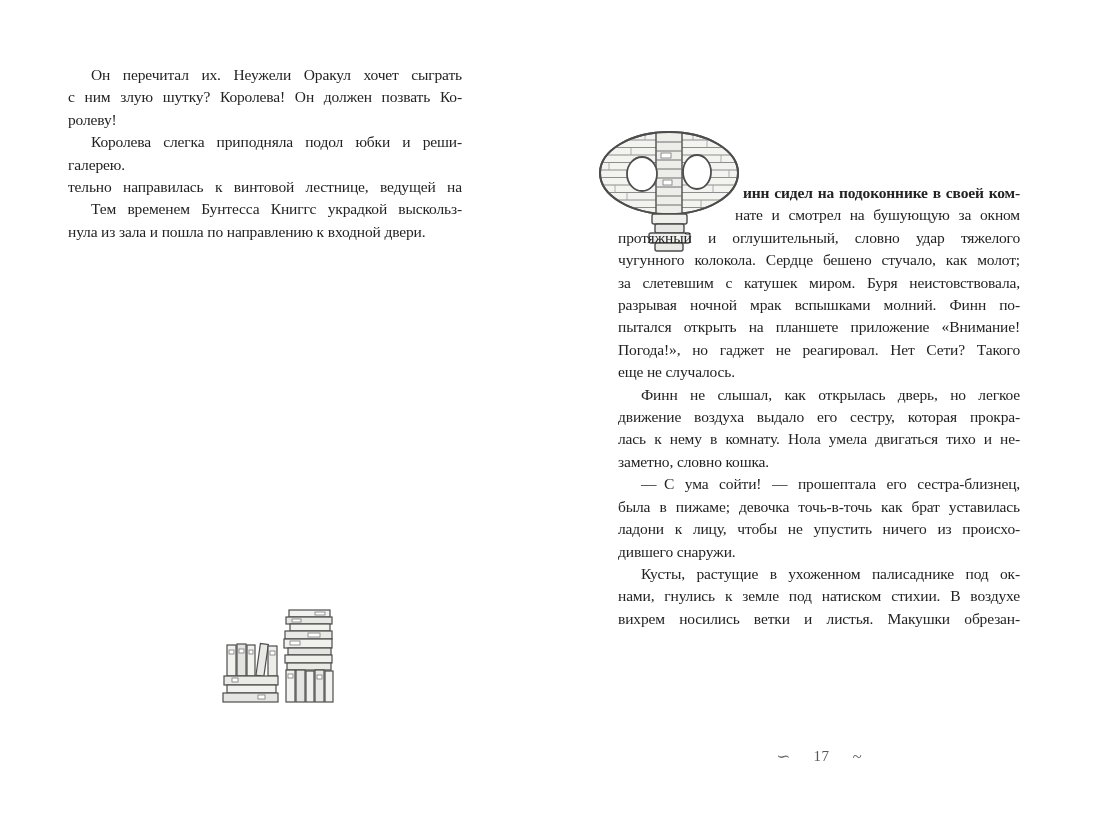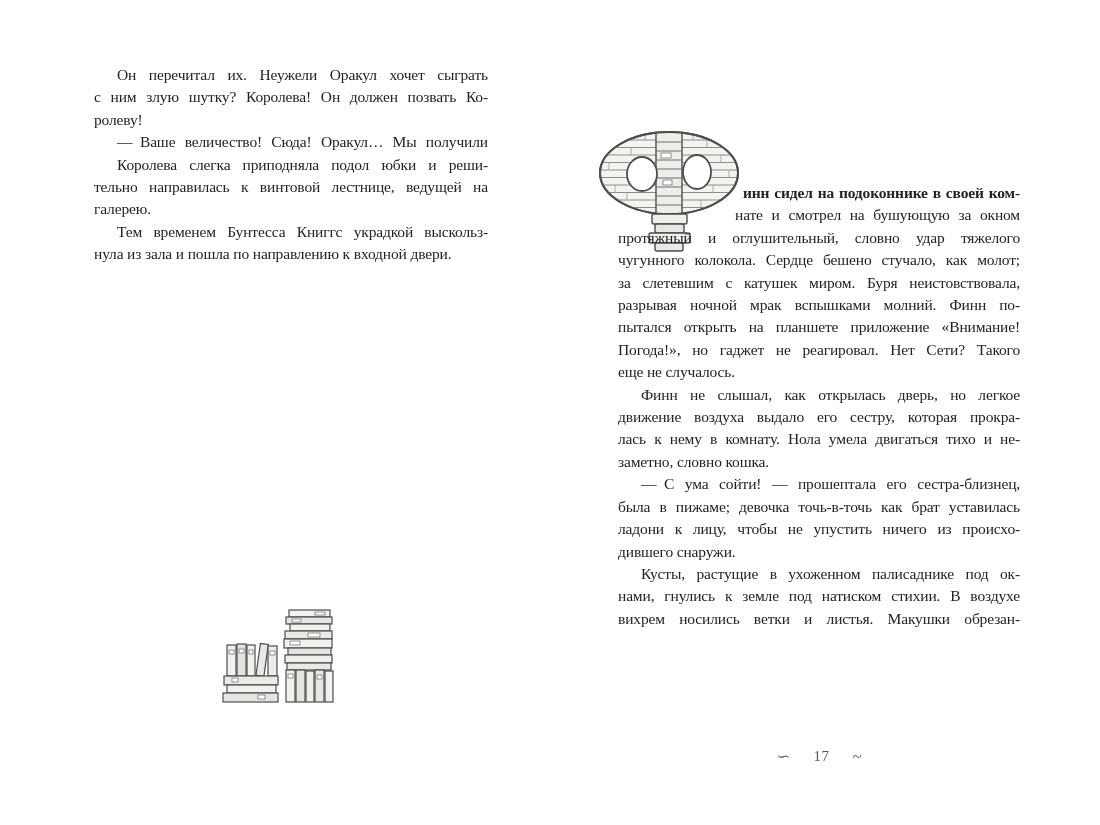--- a/index.html
+++ b/index.html
@@ -21,21 +21,21 @@
   }
   .text-col .line {
     text-align: justify;
     text-align-last: justify;
     -moz-text-align-last: justify;
   }
   .text-col .line.last {
     text-align-last: left;
     -moz-text-align-last: left;
   }
-  #left-text  { left: 94px;  top: 64px;  width: 394px; font-family: Liberation Serif, serif; }
+  #left-text  { left: 68px;  top: 64px;  width: 394px; font-family: Liberation Serif, serif; }
   #right-text { left: 618px; top: 182px; width: 402px; }
   .dropcap { position: absolute; left: 597px; top: 130px; }
   .stacks  { position: absolute; left: 218px; top: 606px; }
   .footer {
     position: absolute;
     left: 618px; top: 748px; width: 402px;
     display: flex; justify-content: center; align-items: center;
     gap: 23px;
     font-size: 15px;
     color: #565656;
@@ -46,24 +46,23 @@
 </head>
 <body>
 
 <div class="screen">
 
   <section class="page">
     <div id="left-text" class="text-col">
         <div class="line" style="padding-left: 23px;">Он перечитал их. Неужели Оракул хочет сыграть</div>
         <div class="line">с ним злую шутку? Королева! Он должен позвать Ко-</div>
         <div class="line last">ролеву!</div>
-        <div class="line" style="padding-left: 23px;">— Ваше величество! Сюда! Оракул… Мы получили</div>
         <div class="line" style="padding-left: 23px;">Королева слегка приподняла подол юбки и реши-</div>
+        <div class="line last">галерею.</div>
         <div class="line">тельно направилась к винтовой лестнице, ведущей на</div>
-        <div class="line last">галерею.</div>
         <div class="line" style="padding-left: 23px;">Тем временем Бунтесса Книггс украдкой выскольз-</div>
         <div class="line last">нула из зала и пошла по направлению к входной двери.</div>
       </div>
 
     <svg class="stacks" width="118" height="98" viewBox="0 0 118 98">
       <g stroke="#4d4d4d" stroke-width="1.2">
         <rect x="9" y="39" width="9" height="31" fill="#f1f1ee"></rect>
         <rect x="19" y="38" width="9" height="32" fill="#e3e3e0"></rect>
         <rect x="29" y="39" width="8" height="31" fill="#f1f1ee"></rect>
         <g transform="rotate(8 45 55)">

